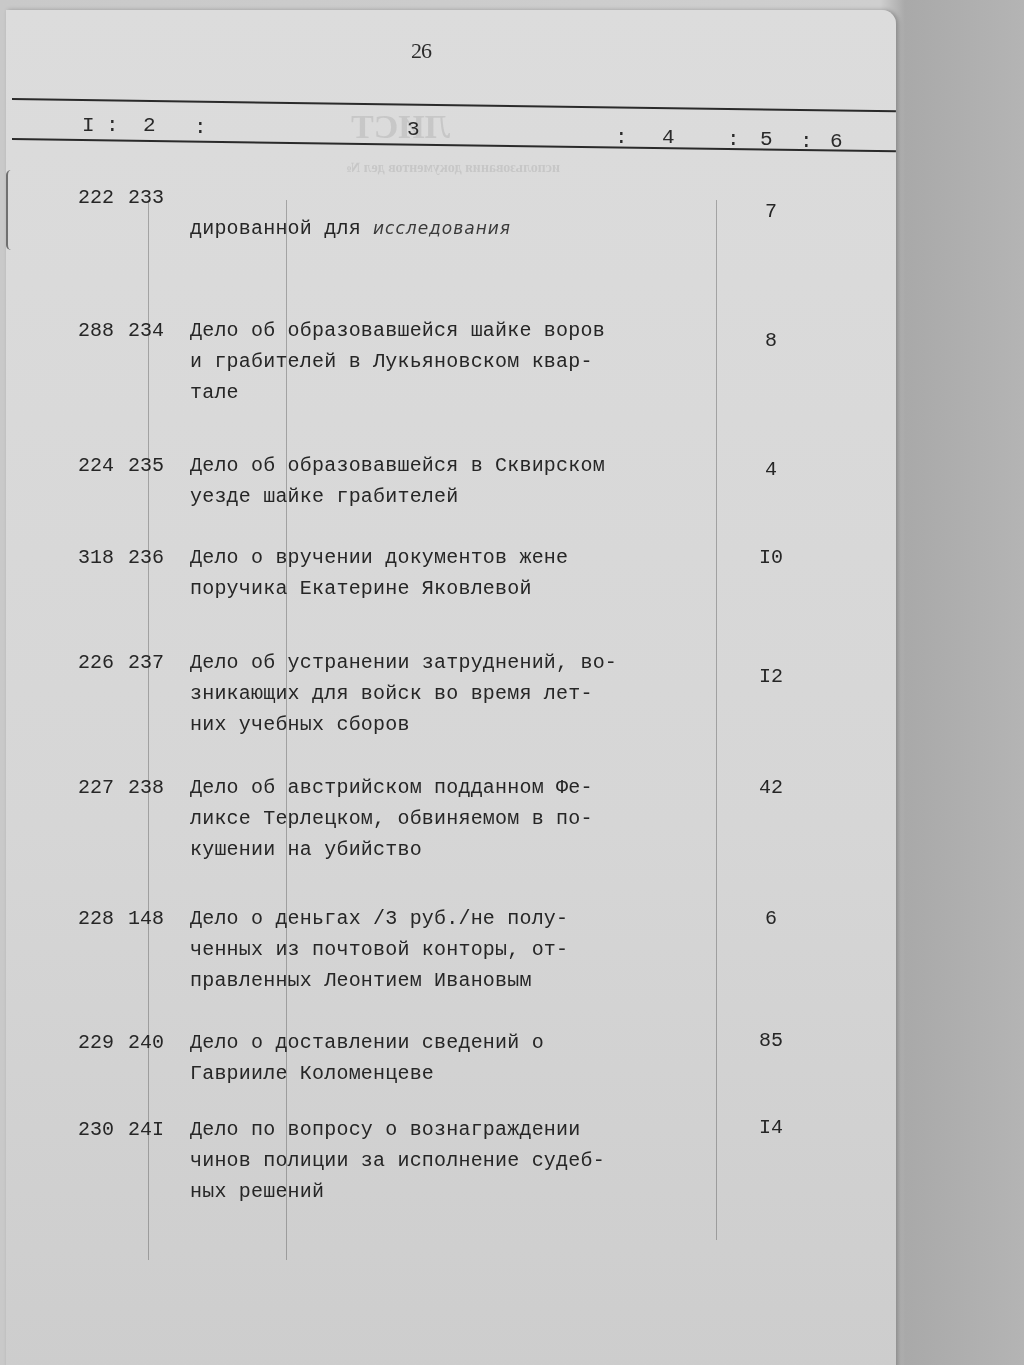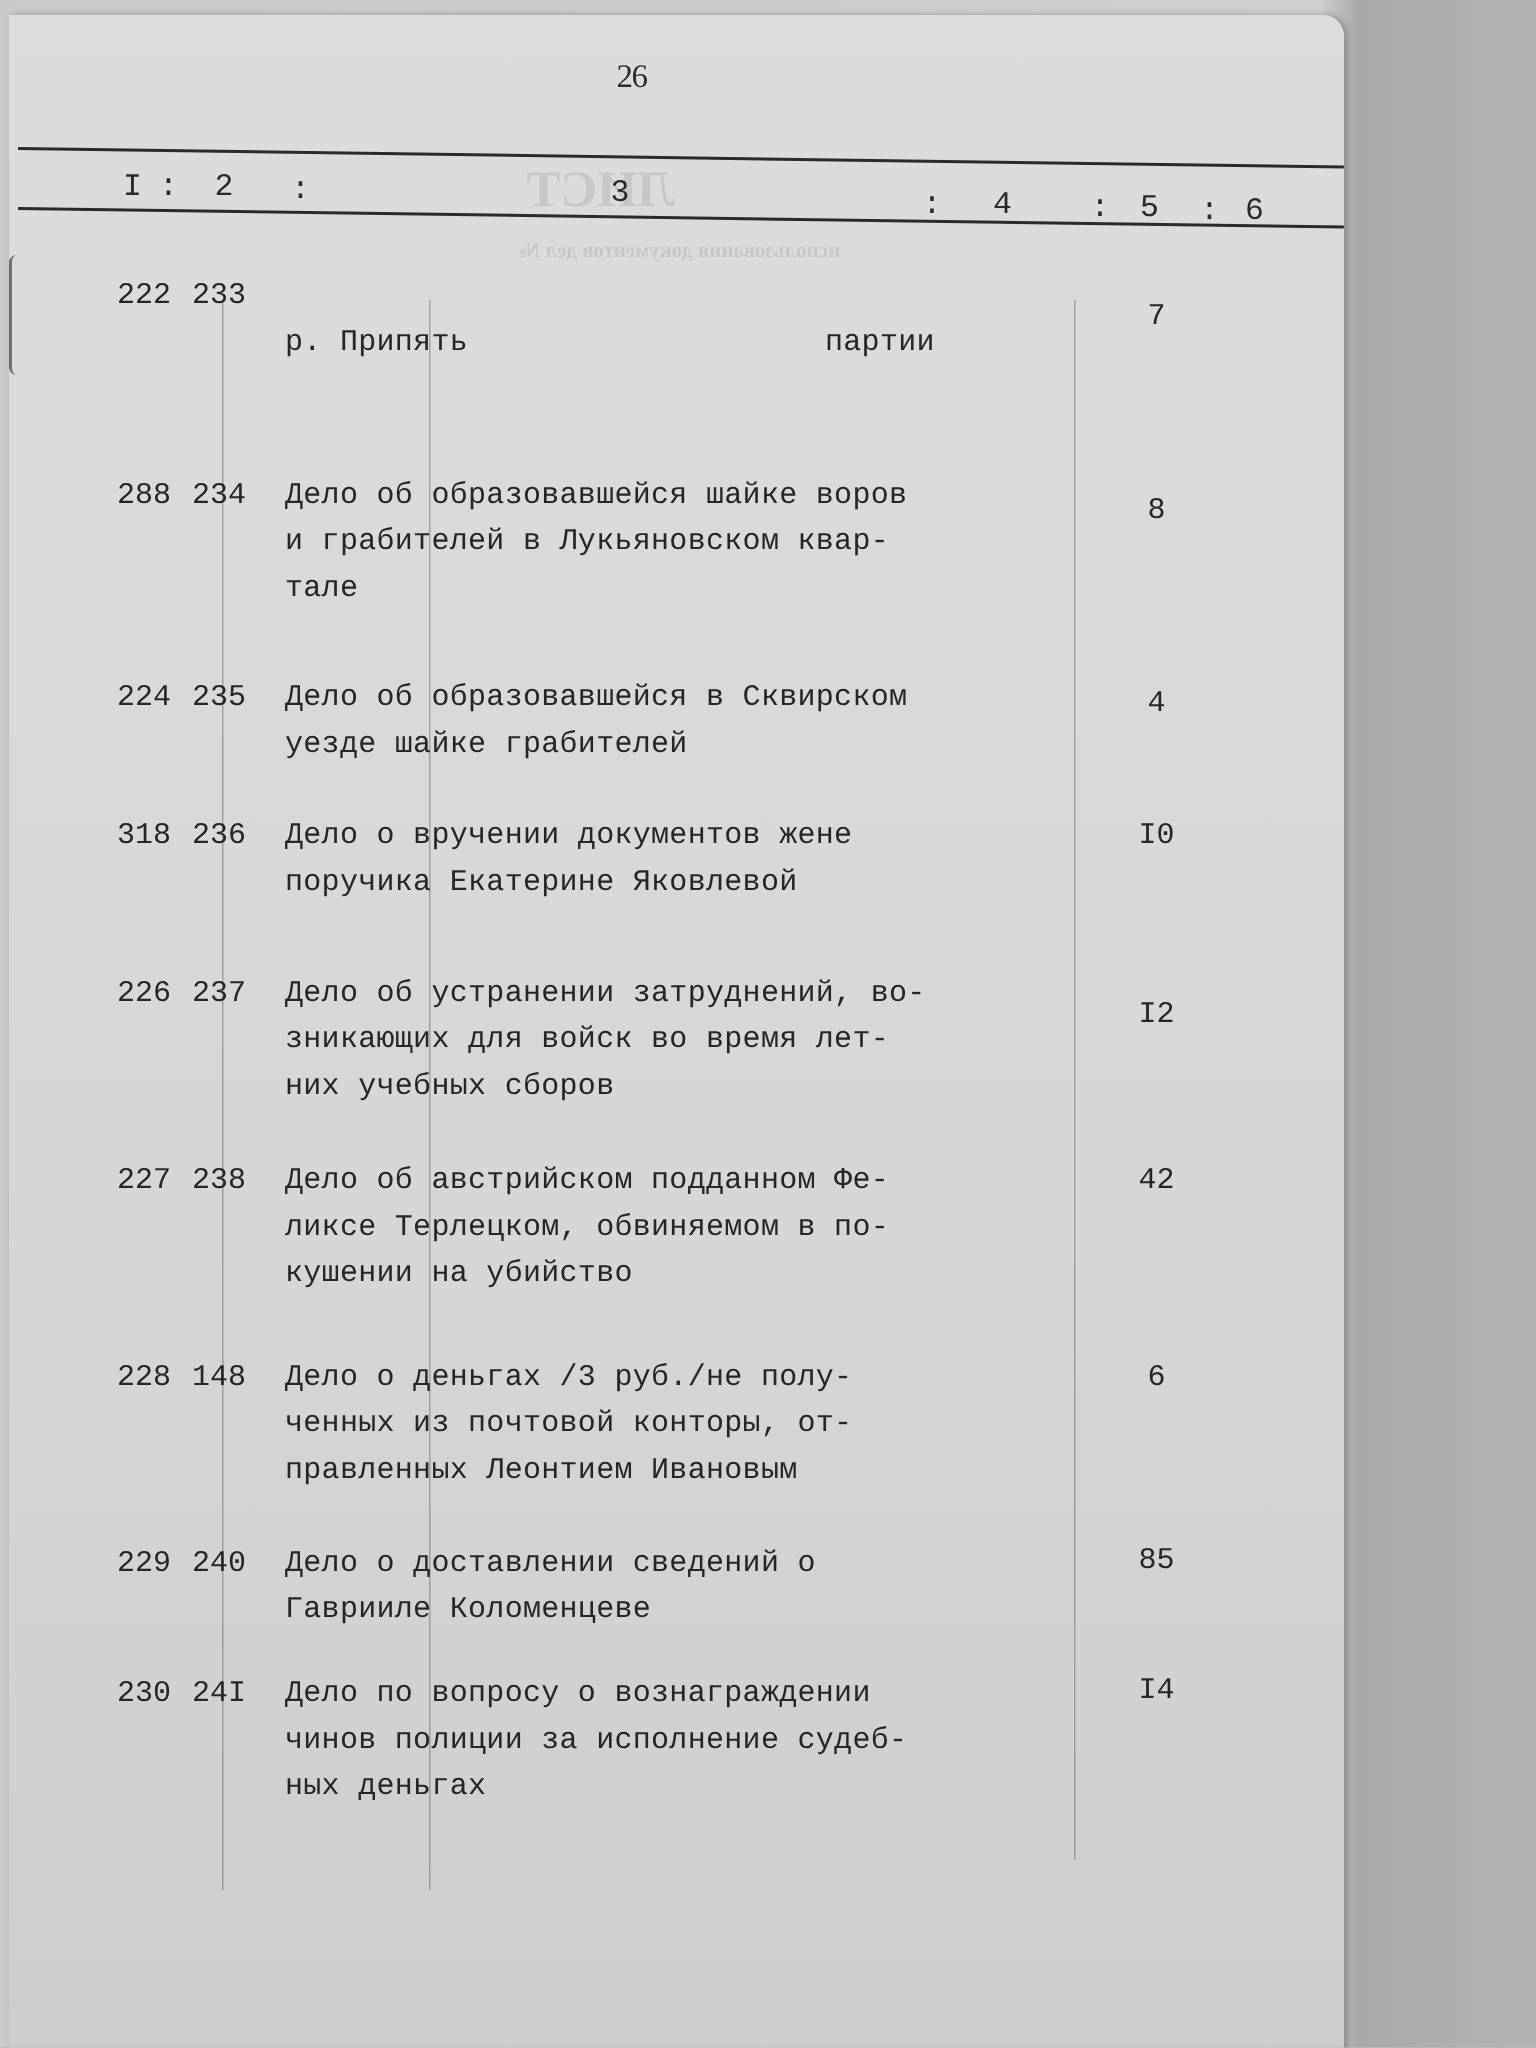--- a/index.html
+++ b/index.html
@@ -89,21 +89,21 @@
   </div>
 
   <div class="vline" style="left:142px; top:190px; height:1060px;"></div>
   <div class="vline" style="left:280px; top:190px; height:1060px;"></div>
   <div class="vline" style="left:710px; top:190px; height:1040px;"></div>
 
   <div class="row" style="top:172px;">
     <span class="num1">222</span>
     <span class="num2">233</span>
     <div class="title">
-      <div style="position:relative;"><span>р. Припять</span><span style="position:absolute; left:360px;">партии</span></div>
+      <div><span>дированной для</span> <span class="handwritten">иcследования</span></div>
     </div>
     <span class="sheets" style="top:14px;">7</span>
   </div>
 
   <div class="row" style="top:305px;">
     <span class="num1">288</span>
     <span class="num2">234</span>
     <div class="title">Дело об образовавшейся шайке воров
 и грабителей в Лукьяновском квар-
 тале</div>
@@ -159,17 +159,17 @@
     <div class="title">Дело о доставлении сведений о
 Гаврииле Коломенцеве</div>
     <span class="sheets" style="top:-2px;">85</span>
   </div>
 
   <div class="row" style="top:1104px;">
     <span class="num1">230</span>
     <span class="num2">24I</span>
     <div class="title">Дело по вопросу о вознаграждении
 чинов полиции за исполнение судеб-
-ных деньгах</div>
+ных решений</div>
     <span class="sheets" style="top:-2px;">I4</span>
   </div>
 
 </div>
 
 </body></html>

